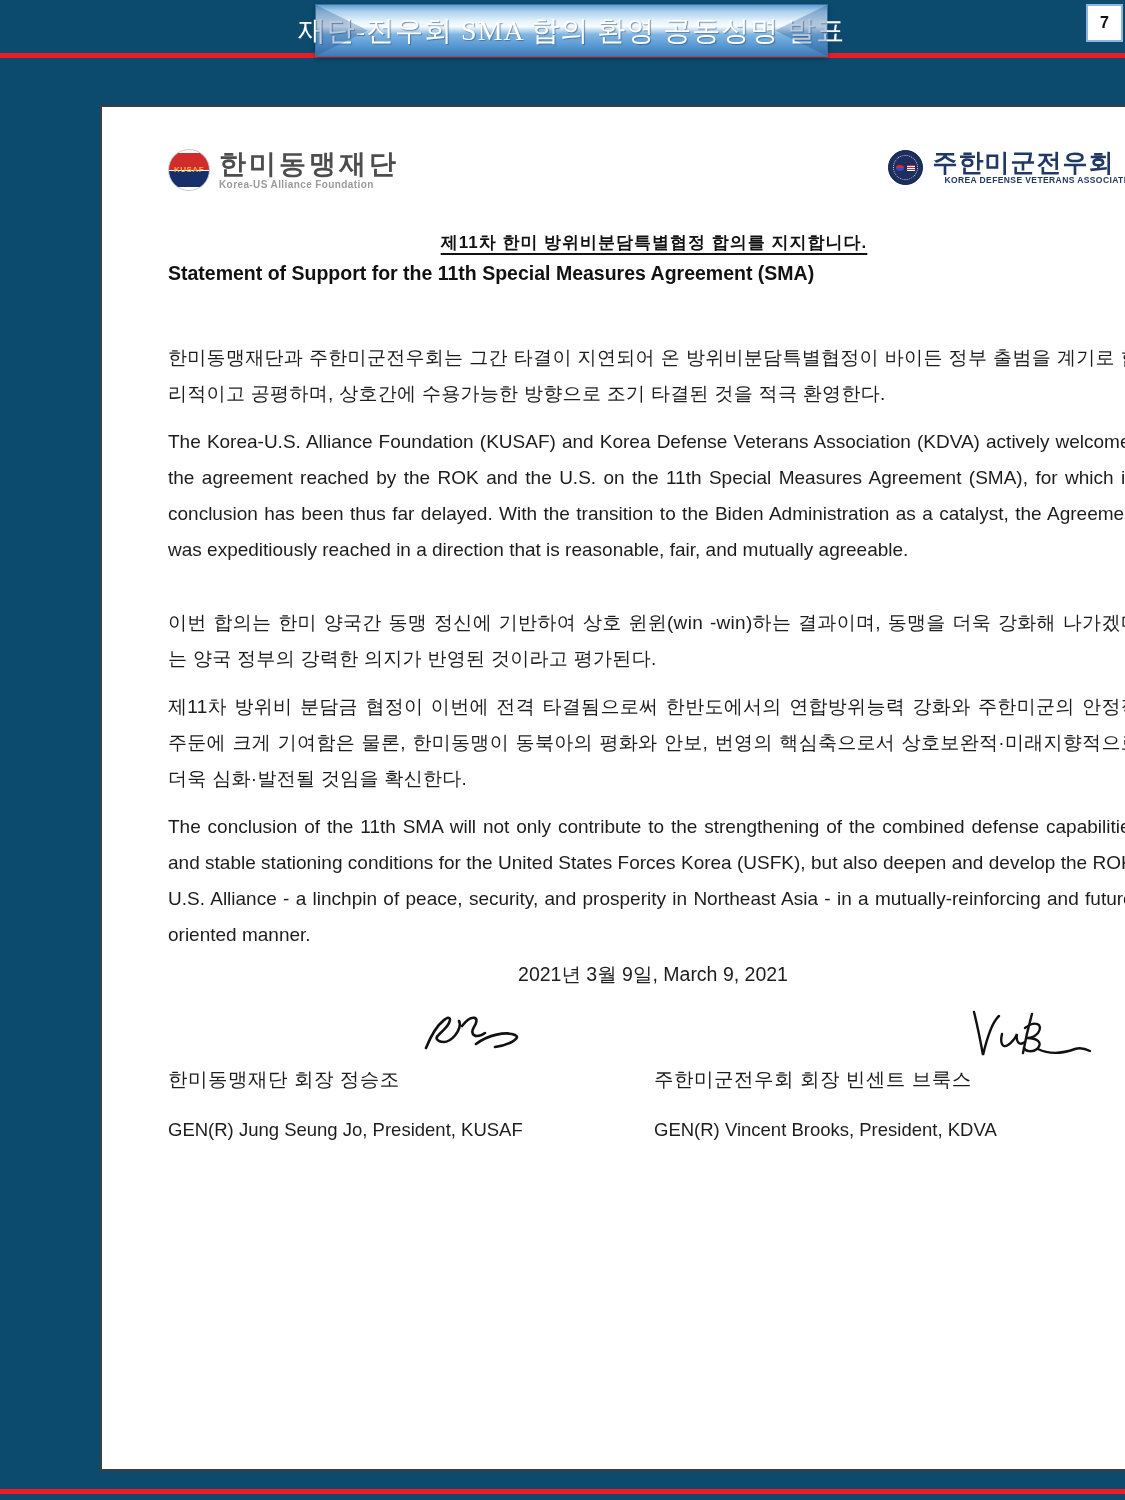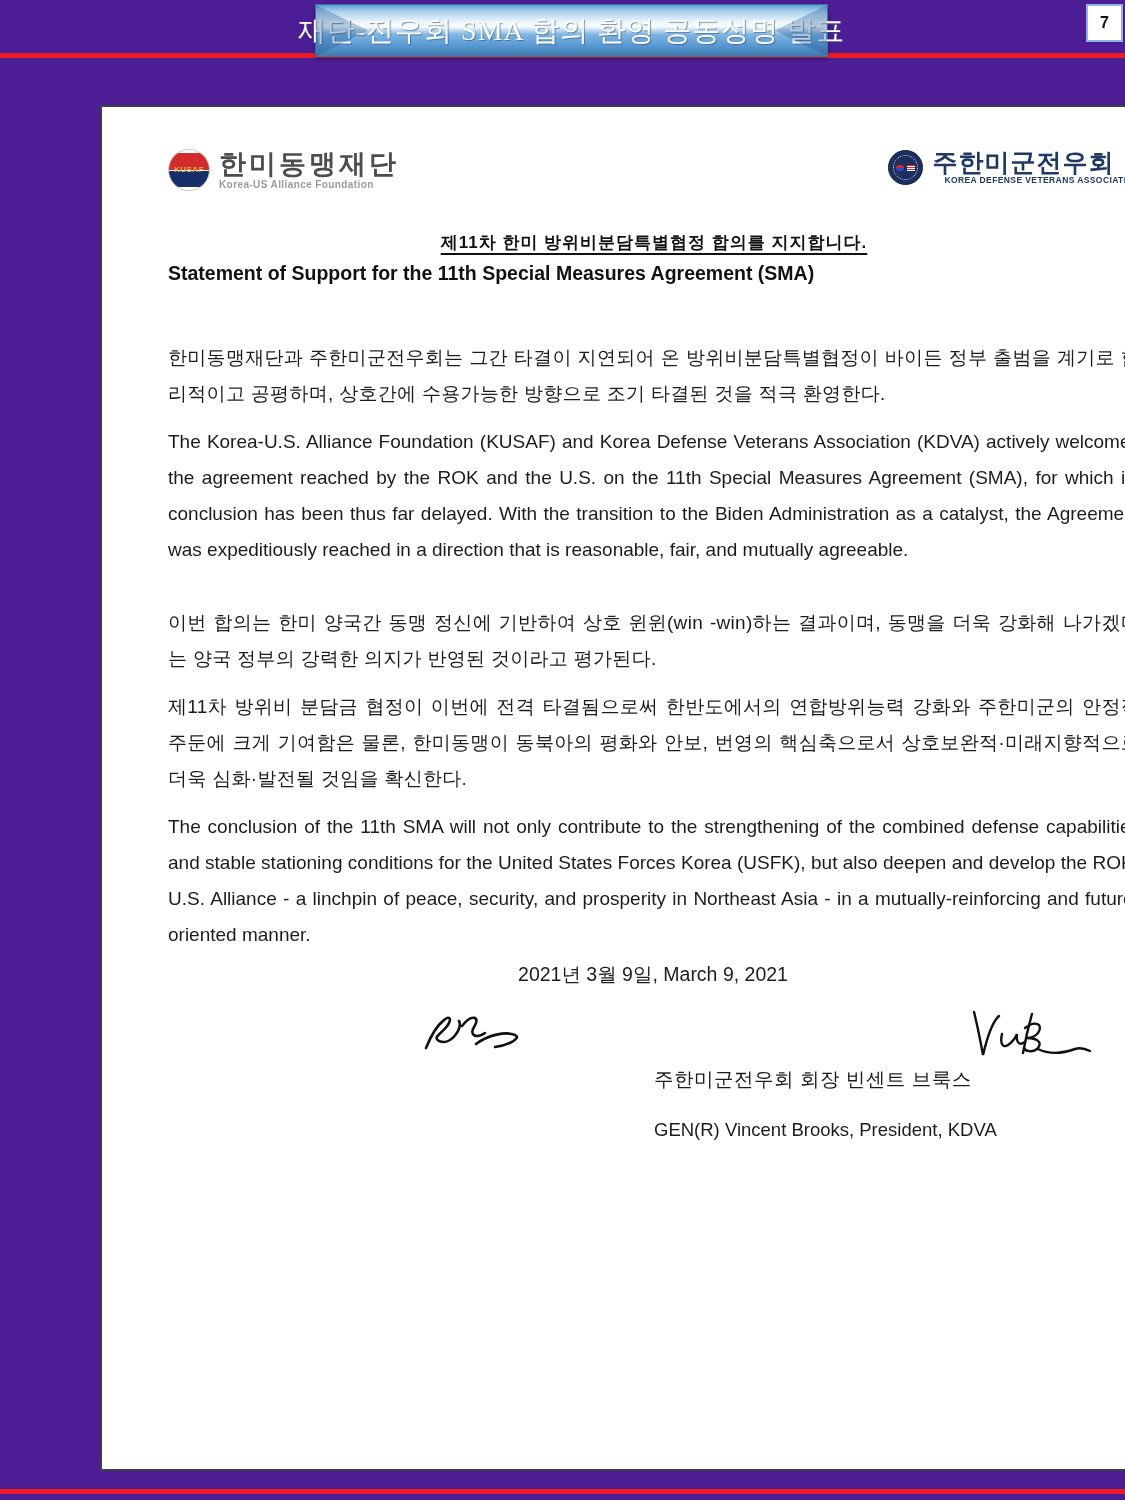--- a/index.html
+++ b/index.html
@@ -1,17 +1,17 @@
 <!DOCTYPE html>
 <html><head>
 <meta charset="utf-8">
 <style>
   * { margin:0; padding:0; box-sizing:border-box; }
   html,body { width:1125px; height:1500px; background:#ffffff; font-family:"Liberation Sans","DejaVu Sans",sans-serif; }
-  .page { position:relative; width:1125px; height:1500px; background:#4c1d95; overflow:hidden; }
+  .page { position:relative; width:1125px; height:1500px; background:#0c4a6e; overflow:hidden; }
 
   
   .red-rule { position:absolute; left:0; width:1125px; height:5px; background:#ed1c24; }
   .red-rule.top { top:53px; }
   .red-rule.bottom { top:1489px; }
 
   
   .banner { position:absolute; left:315px; top:4px; width:513px; height:53px; z-index:2;
     background:linear-gradient(180deg,#5e9fd0 0%,#a9cfee 12%,#e7f3fb 32%,#f8fcfe 42%,#7fb5e2 58%,#5b9bd5 78%,#4079ae 100%);
     border:1px solid #39719f; box-shadow:0 2px 4px rgba(0,0,0,.3);
@@ -124,20 +124,22 @@
 
     <div class="sig-row">
       <div class="sig-col">
         <div class="sig-img left">
           <svg width="110" height="50" viewBox="0 0 110 50" fill="none" stroke="#111" stroke-width="2.6" stroke-linecap="round">
             <path d="M8 40 C 20 10, 36 4, 31 15 C 27 24, 13 29, 21 33 C 33 38, 45 20, 41 13"></path>
             <path d="M44 18 C 54 5, 63 9, 56 19 C 51 27, 58 31, 67 25"></path>
             <path d="M58 36 C 70 27, 88 23, 97 27 C 104 30, 91 37, 77 39"></path>
           </svg>
         </div>
+        <div class="sig-name">한미동맹재단 회장 정승조</div>
+        <div class="sig-title">GEN(R) Jung Seung Jo, President, KUSAF</div>
       </div>
       <div class="sig-col">
         <div class="sig-img right">
           <svg width="130" height="52" viewBox="0 0 130 52" fill="none" stroke="#111" stroke-width="2.4" stroke-linecap="round">
             <path d="M12 4 C 16 20, 19 36, 21 47 C 25 30, 30 14, 37 8"></path>
             <path d="M40 26 C 38 34, 40 41, 46 37 C 52 33, 55 26, 55 26 C 54 32, 56 39, 63 34"></path>
             <path d="M70 6 C 66 20, 63 34, 61 45"></path>
             <path d="M63 20 C 73 12, 82 16, 76 25 C 72 30, 65 30, 65 30 C 74 30, 82 34, 75 41 C 70 45, 63 43, 62 40"></path>
             <path d="M76 41 C 88 47, 102 45, 113 41 C 119 39, 124 41, 128 43"></path>
           </svg>

